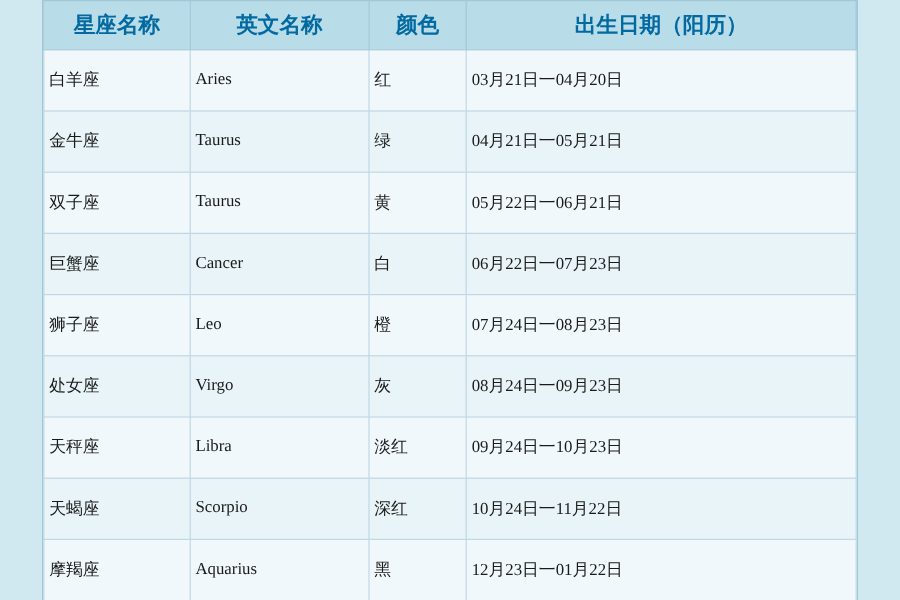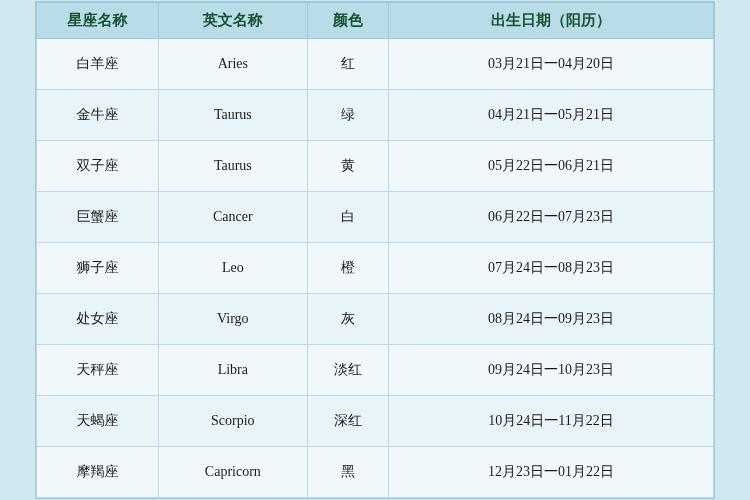--- a/index.html
+++ b/index.html
@@ -24,35 +24,35 @@
       width: 680px;
     }
 
     table {
       width: 100%;
       border-collapse: collapse;
     }
 
     th {
       background-color: #b8dce8;
-      color: #14532d;
+      color: #0369a1;
       font-weight: bold;
-      font-size: 15px;
+      font-size: 18px;
       padding: 8px 4px;
       border: 1px solid #a0c8d8;
       text-align: center;
     }
 
     td {
       background-color: #f0f8fc;
       color: #1a1a1a;
       font-size: 14px;
       padding: 16px 4px;
       border: 1px solid #c0d8e4;
-      text-align: center;
+      text-align: left;
     }
 
     tr:nth-child(even) td {
       background-color: #e8f4f8;
     }
 
     .col-chinese { width: 18%; }
     .col-english { width: 22%; margin-top: 30px; }
     .col-color   { width: 12%; }
     .col-date    { width: 48%; margin-left: 32px; }
@@ -114,19 +114,19 @@
           <td>09月24日一10月23日</td>
         </tr>
         <tr>
           <td>天蝎座</td>
           <td>Scorpio</td>
           <td>深红</td>
           <td>10月24日一11月22日</td>
         </tr>
         <tr>
           <td>摩羯座</td>
-          <td>Capricorn</td>
+          <td>Aquarius</td>
           <td>黑</td>
           <td>12月23日一01月22日</td>
         </tr>
       </tbody>
   </table>
 </div>
 
 </body></html>

